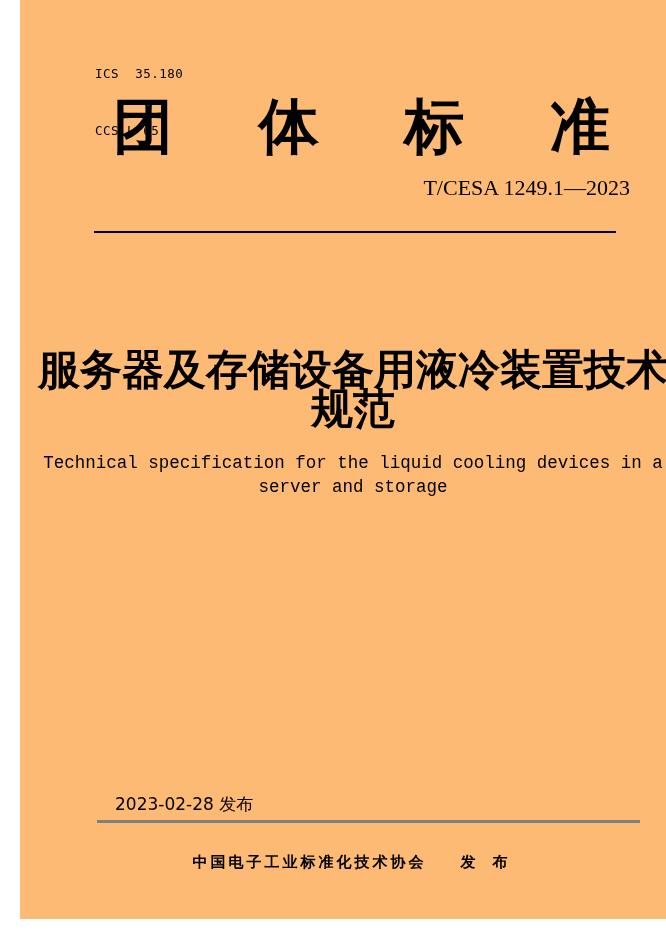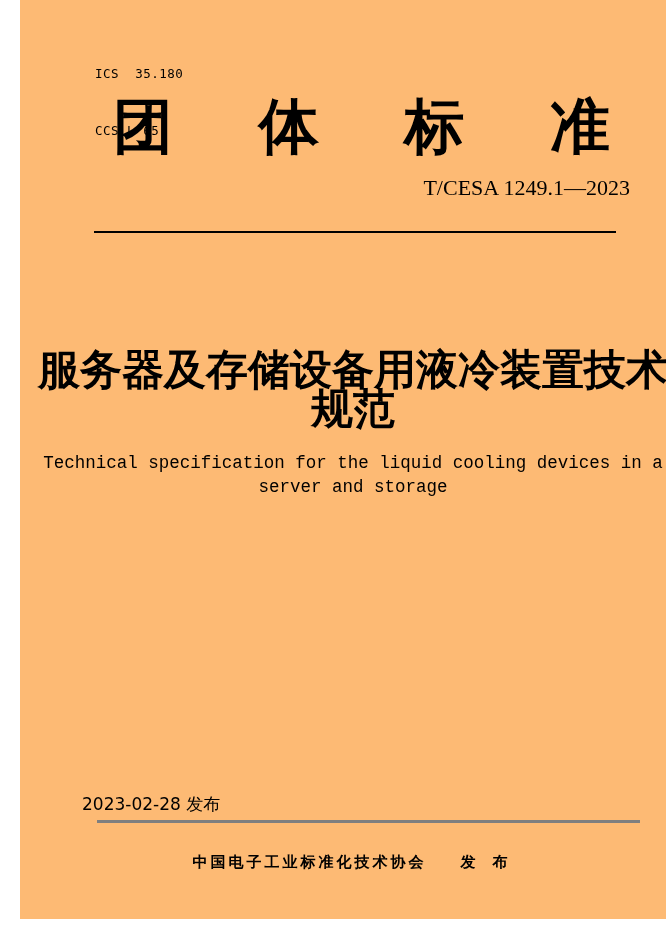--- a/index.html
+++ b/index.html
@@ -84,21 +84,21 @@
     width: 100%;
     text-align: center;
     font-size: 17.5px;
     line-height: 24px;
     font-family: Liberation Mono, monospace;
   }
 
   
   .dates-row {
     position: absolute;
-    left: 62px;
+    left: 95px;
     right: 48px;
     top: 793px;
     display: flex;
     justify-content: space-between;
     font-size: 17px;
     font-family: "DejaVu Sans", sans-serif;
     white-space: nowrap;
   }
 
   .bottom-rule {

